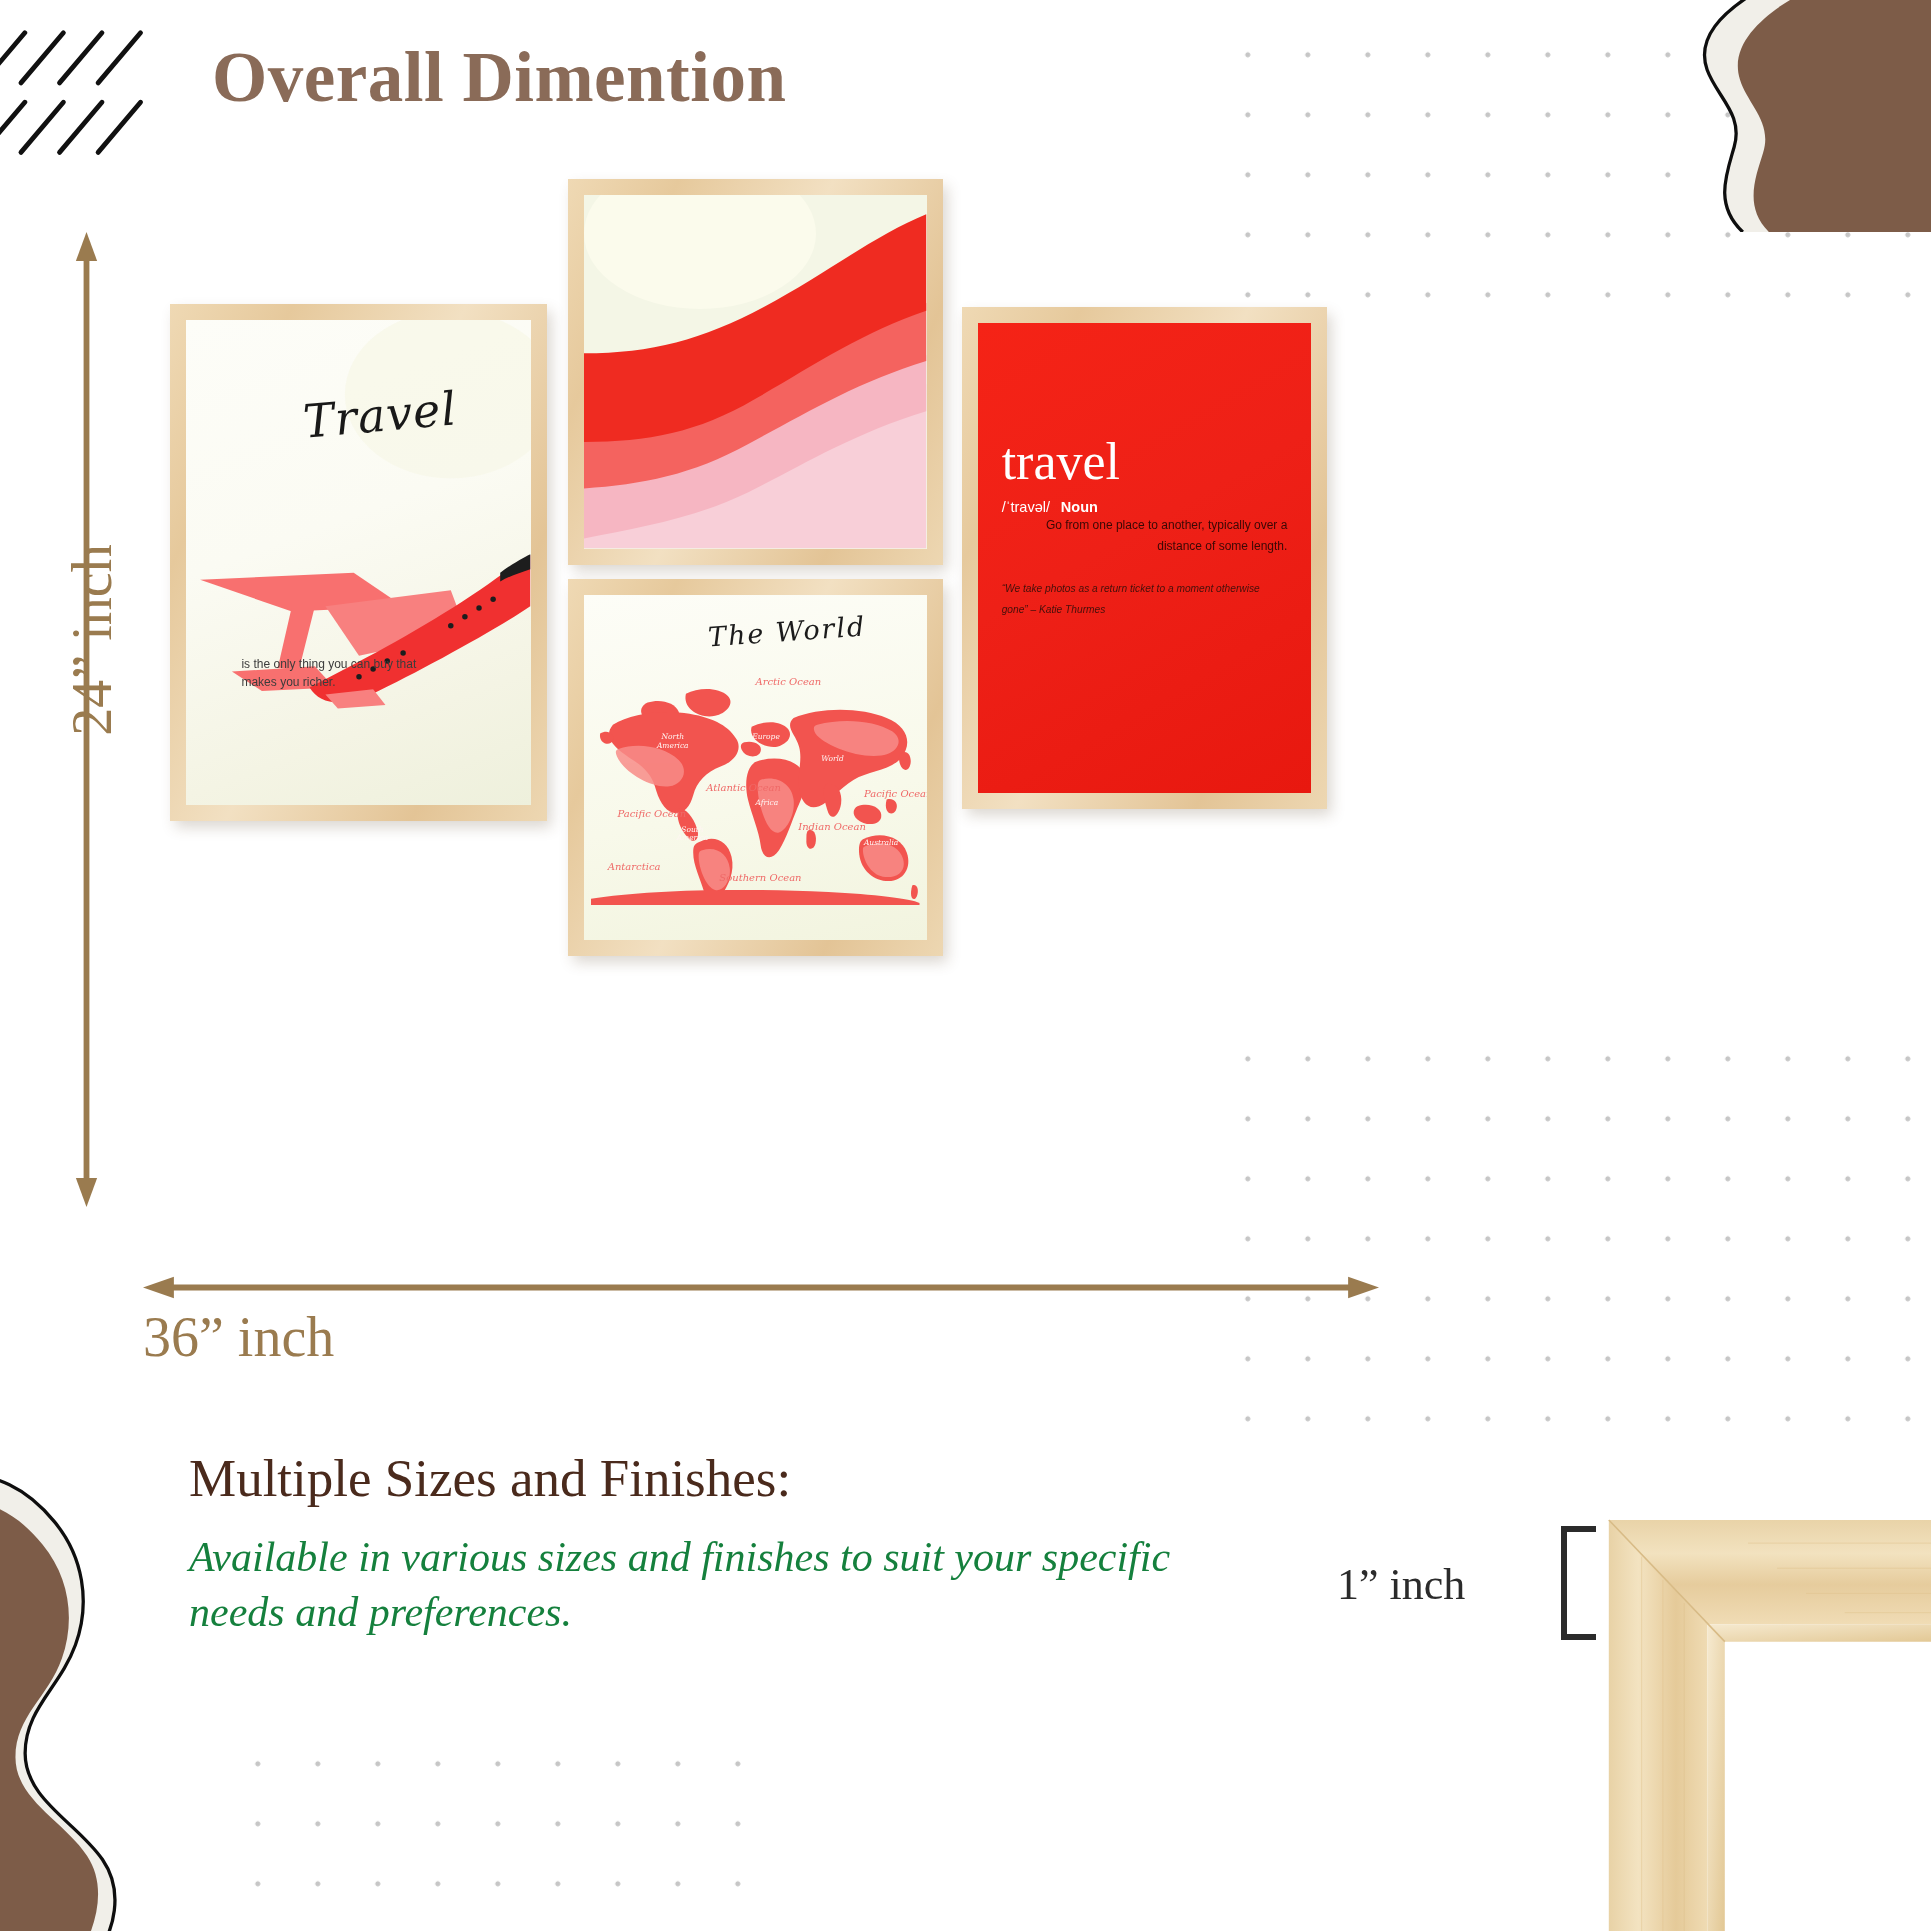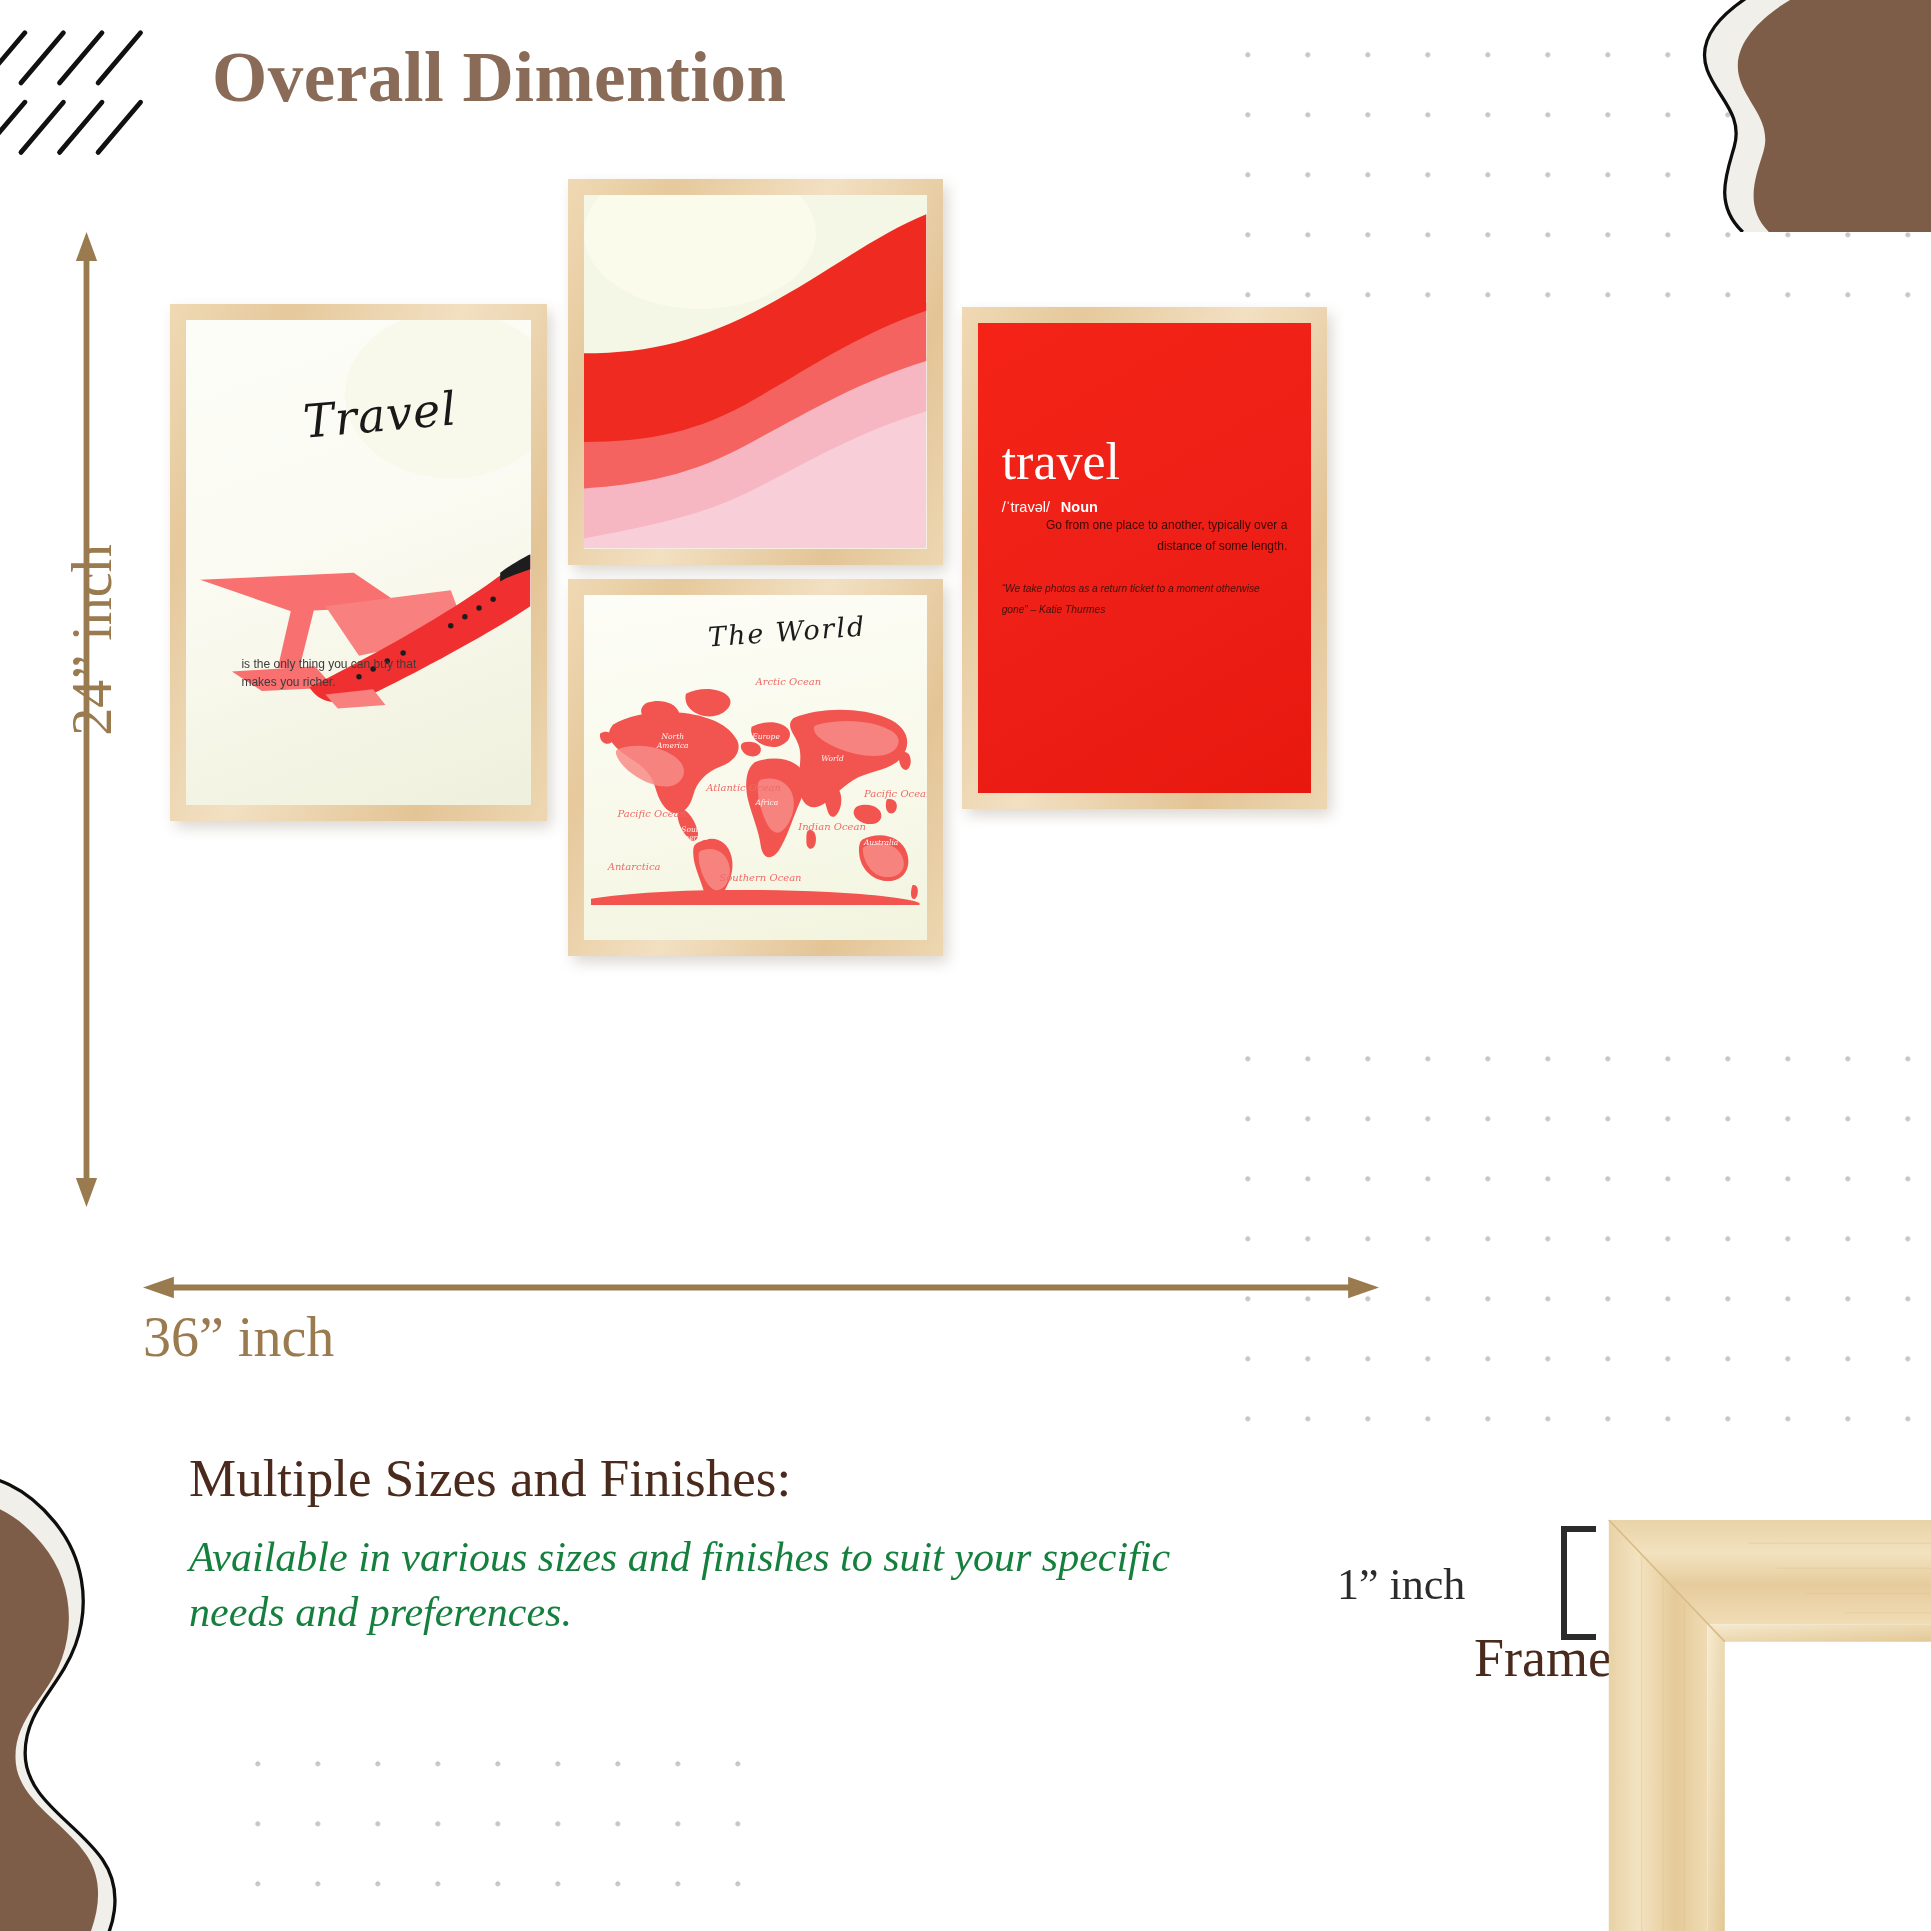--- a/index.html
+++ b/index.html
@@ -398,21 +398,20 @@
   <polygon points="1280,15 1248,4 1248,26" fill="#9a7b4f"></polygon>
 </svg>
 <div id="h-label">36” inch</div>
 
 <div id="features-heading">Multiple Sizes and Finishes:</div>
 <div id="features-body">Available in various sizes and finishes to suit your specific needs and preferences.</div>
 
 <div id="thickness-measure-label">1” inch</div>
 <div id="thickness-bracket"></div>
 <div id="thickness-title">
-  <div>Frame</div>
 </div>
 
 <svg id="frame-corner-sample" viewBox="0 0 360 440" preserveAspectRatio="none">
   <defs>
     <linearGradient id="woodTop" x1="0" y1="0" x2="0" y2="1">
       <stop offset="0%" stop-color="#e9d3a8"></stop>
       <stop offset="32%" stop-color="#f2e2bf"></stop>
       <stop offset="62%" stop-color="#e6cc9d"></stop>
       <stop offset="100%" stop-color="#f0dcb5"></stop>
     </linearGradient>

